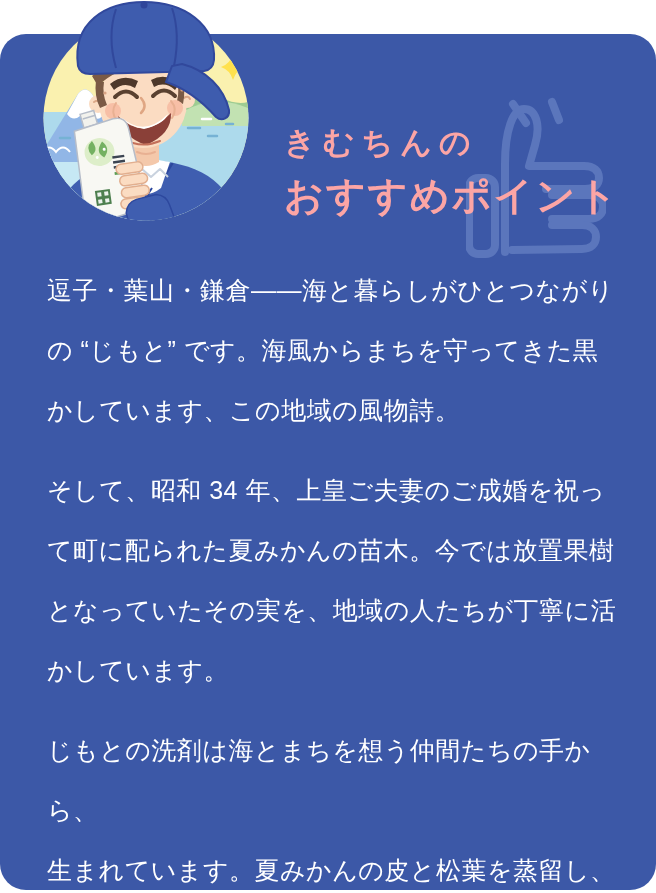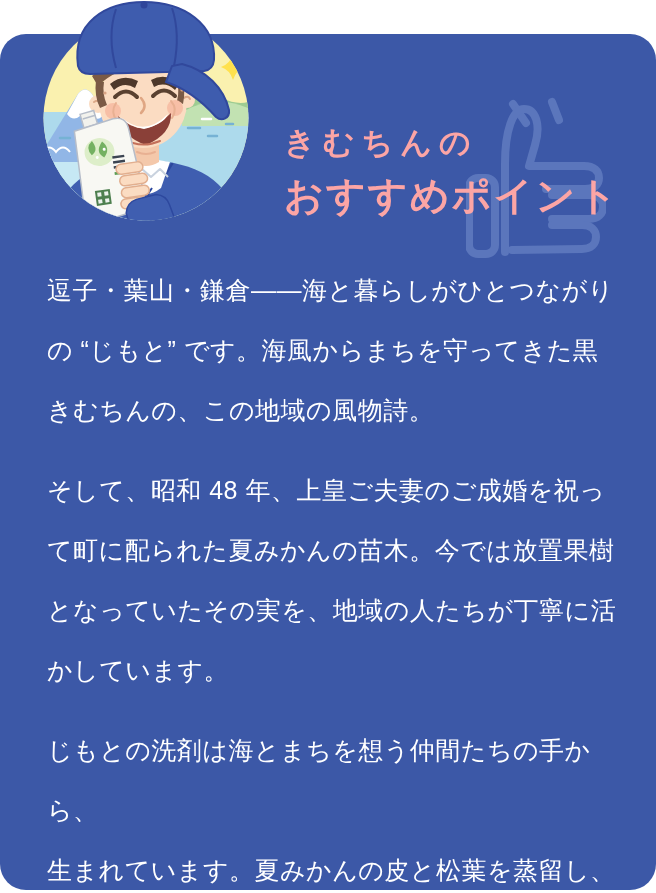--- a/index.html
+++ b/index.html
@@ -41,22 +41,22 @@
     </div>
 
     <div class="heading">
       <p class="h-line1">きむちんの</p>
       <p class="h-line2">おすすめポイント</p>
     </div>
 
     <div class="bodytext">
       <p>逗子・葉山・鎌倉――海と暮らしがひとつながり
 の “じもと” です。海風からまちを守ってきた黒
-きむちんの、この地域の風物詩。</p>
-      <p>そして、昭和 48 年、上皇ご夫妻のご成婚を祝っ
+かしています、この地域の風物詩。</p>
+      <p>そして、昭和 34 年、上皇ご夫妻のご成婚を祝っ
 て町に配られた夏みかんの苗木。今では放置果樹
 となっていたその実を、地域の人たちが丁寧に活
 かしています。</p>
       <p>じもとの洗剤は海とまちを想う仲間たちの手から、
 生まれています。夏みかんの皮と松葉を蒸留し、
 海の記憶のようにやわらかな香りを添えました。</p>
     </div>
   </div>
 
   <div class="avatar-wrap">

